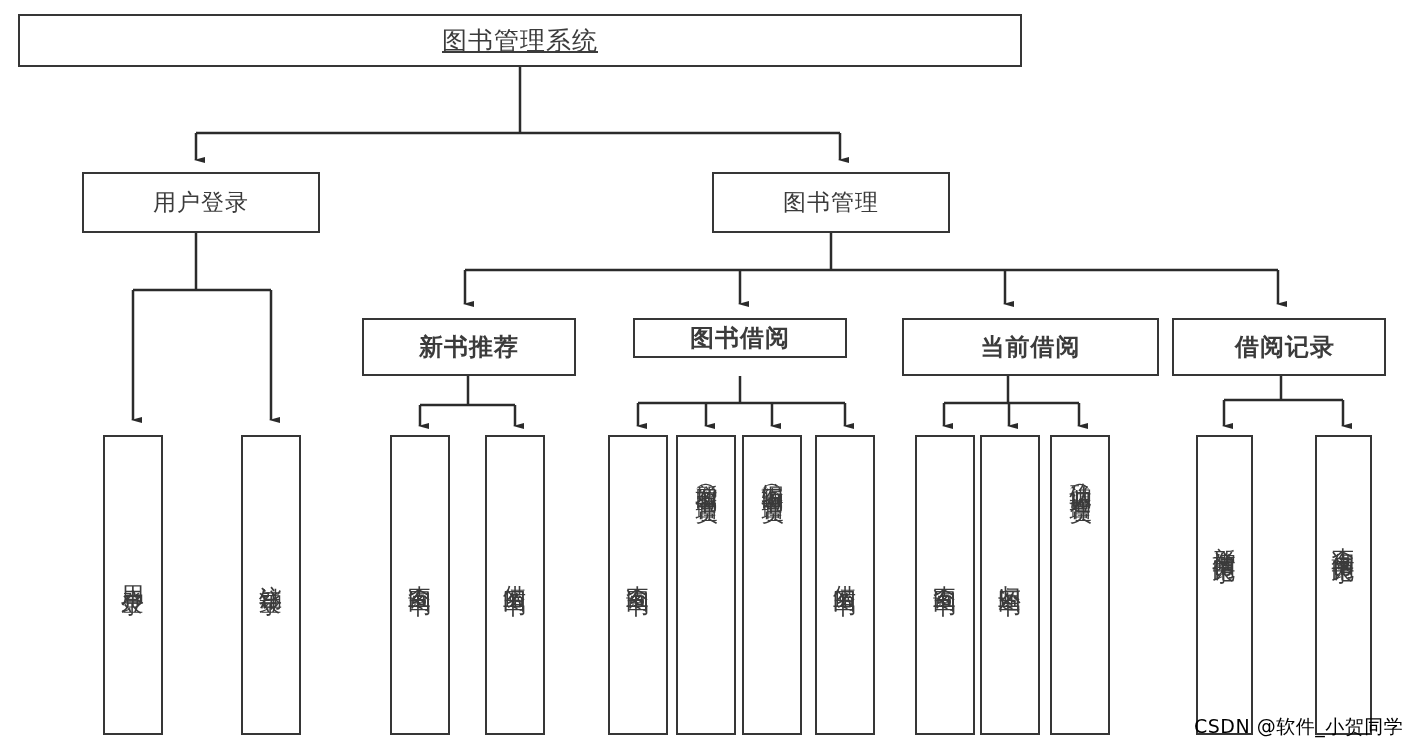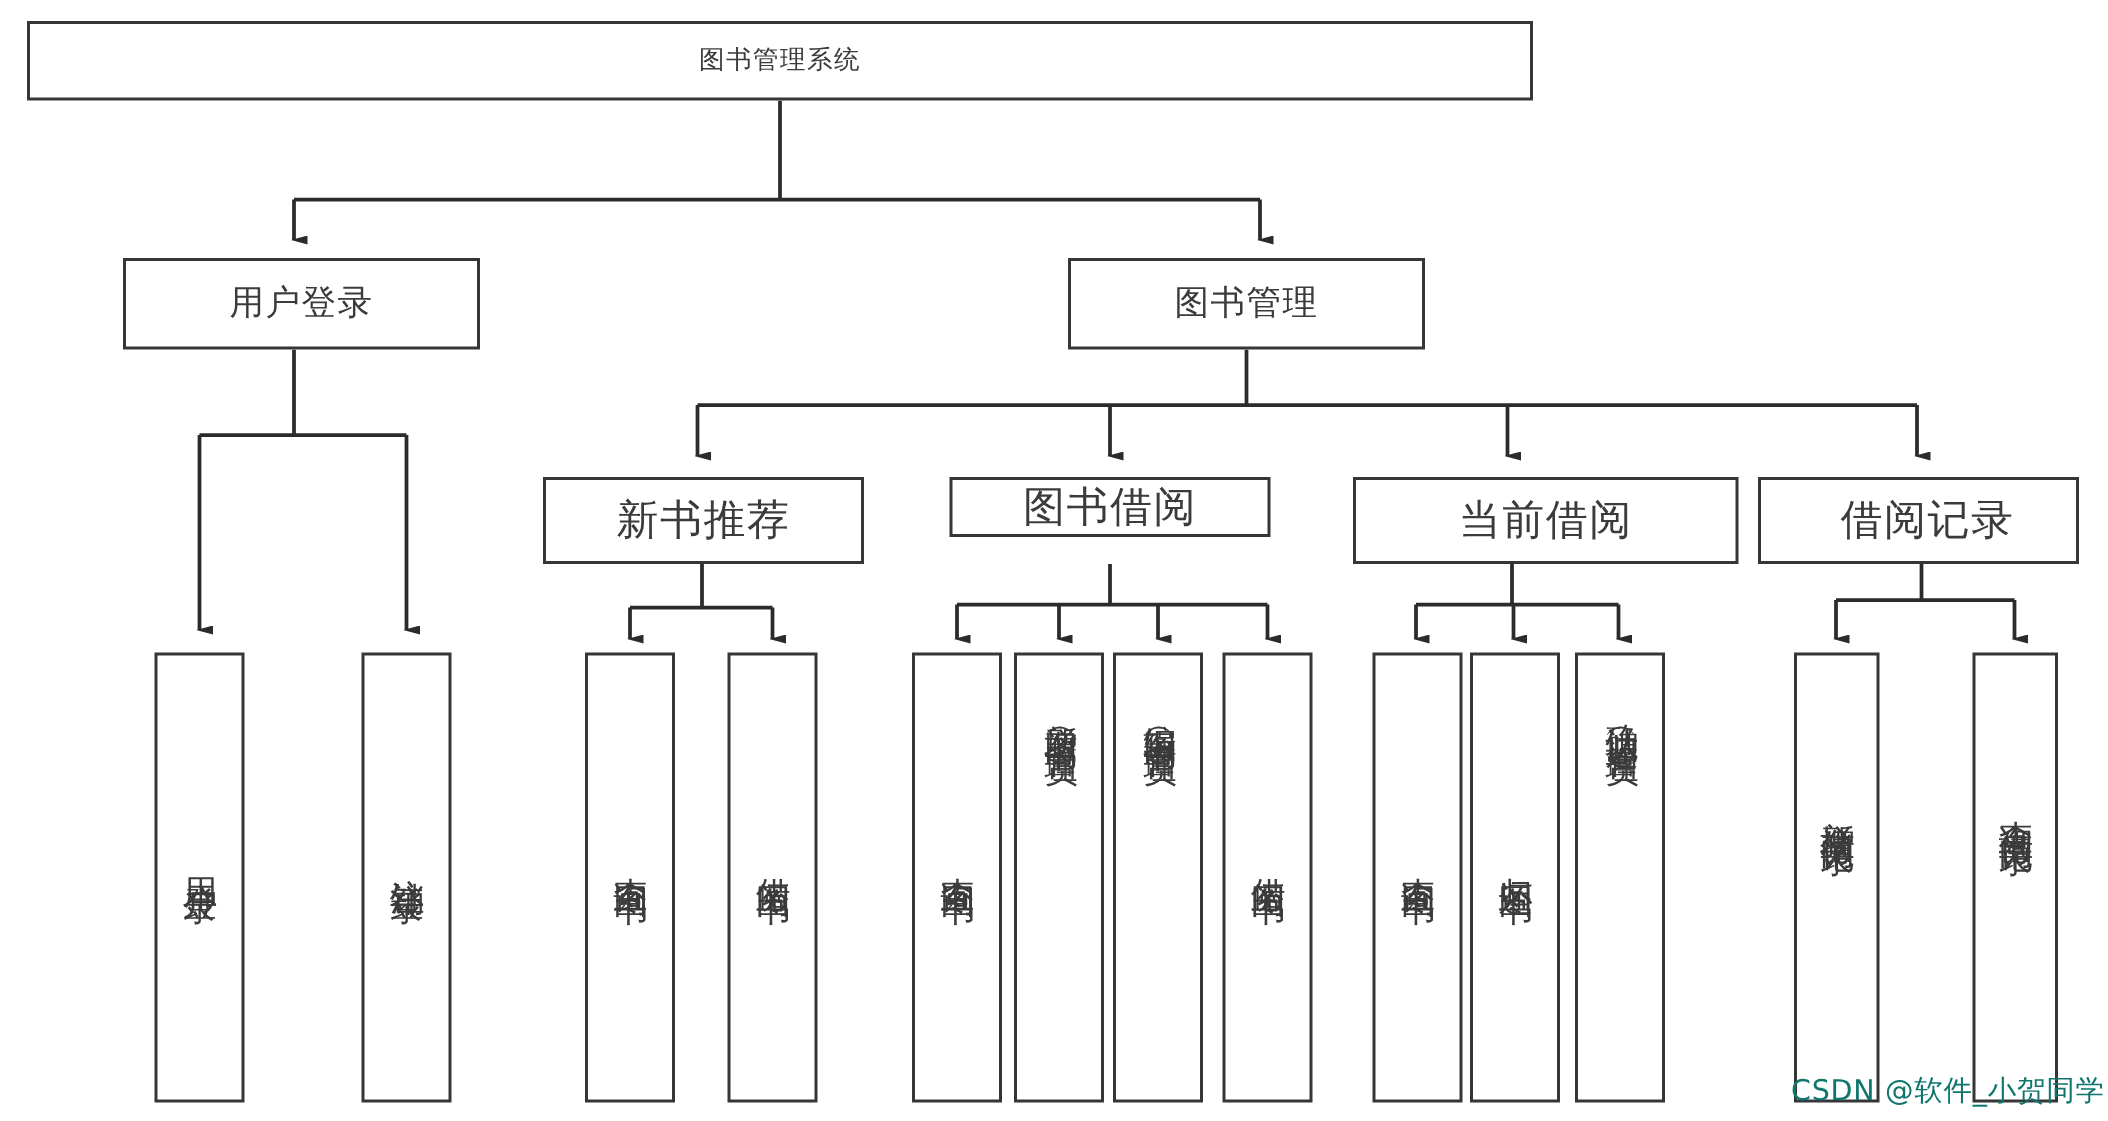--- a/index.html
+++ b/index.html
@@ -38,27 +38,29 @@
     text-align: center;
     color: #3b3b3b;
     z-index: 2;
   }
   .node .label {
     display: block;
     line-height: 1.18;
     letter-spacing: 1px;
   }
   .node.root .label {
-    font-size: 17px;
+    font-size: 25px;
+    text-decoration: underline;
   }
   .node.lvl1 .label {
     font-size: 23px;
   }
   .node.lvl2 .label {
-    font-size: 28px;
+    font-size: 24px;
+    font-weight: bold;
   }
   .node.leaf {
     align-items: flex-start;
     padding-top: 12px;
   }
   .node.leaf .label {
     writing-mode: vertical-rl;
     text-orientation: upright;
     font-size: 23px;
     line-height: 1.22;
@@ -75,21 +77,21 @@
     padding-top: 92px;
   }
   .node.leaf.compact1 {
     padding-top: 28px;
   }
   .watermark {
     position: absolute;
     left: 1194px;
     top: 714px;
     font-size: 19px;
-    color: #0f766e;
+    color: #000000;
     letter-spacing: 0.5px;
     white-space: nowrap;
     z-index: 3;
   }
 </style>
 </head>
 <body>
 
 <div id="canvas">
 

